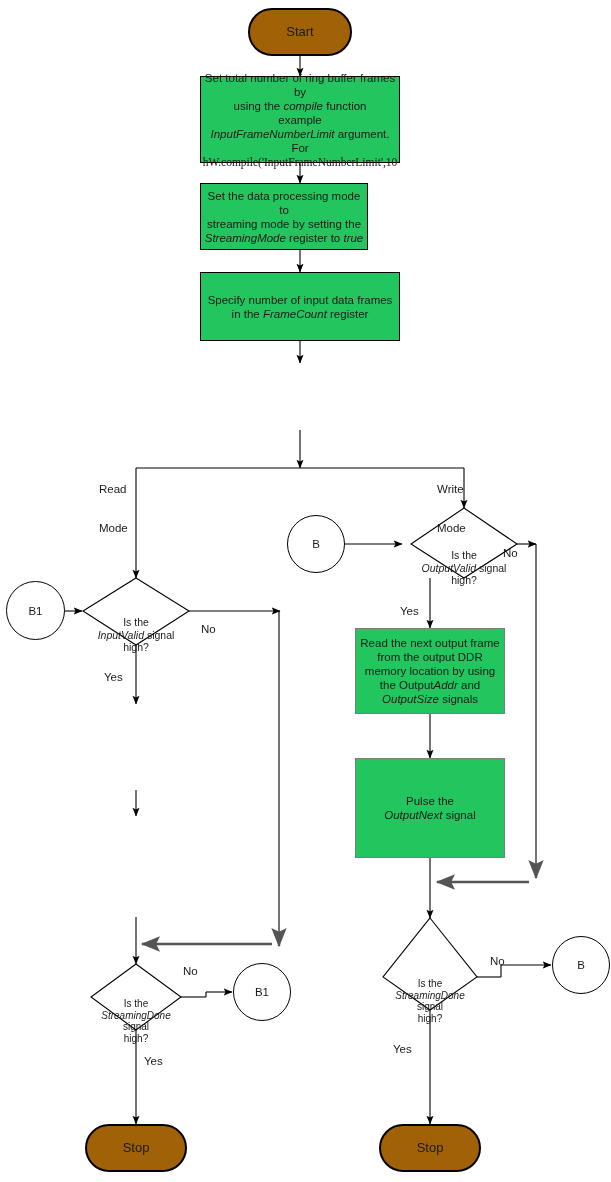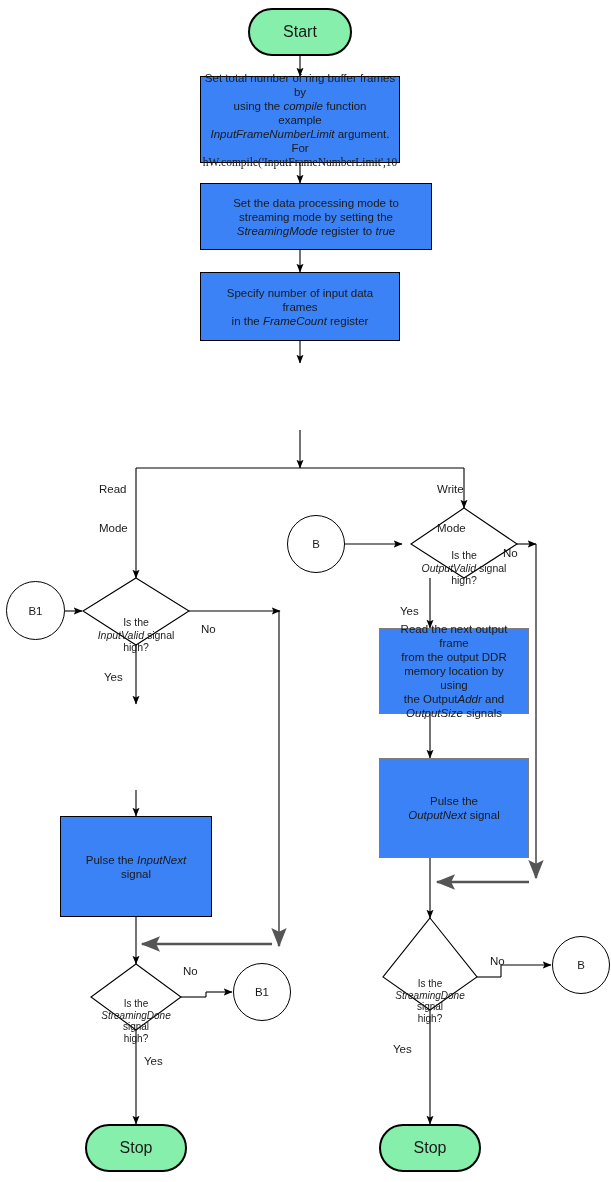--- a/index.html
+++ b/index.html
@@ -29,32 +29,31 @@
     display: flex;
     align-items: center;
     justify-content: center;
     text-align: center;
     color: #1a1a1a;
     font-size: 11.5px;
     line-height: 14px;
   }
   .proc {
     border: 1px solid #000000;
-    background: #3b82f6;
-    padding: 2px 15px;
+    background: #22c55e;
+    padding: 2px 1px;
   }
   .proc.gray {
     border: 1px solid #7d7d7d;
-    margin-left: 24px;
   }
   .term {
     border: 2px solid #000000;
     border-radius: 40px;
-    background: #86efac;
-    font-size: 16px;
+    background: #a16207;
+    font-size: 13px;
     align-items: center;
   }
   .conn {
     border: 1px solid #000000;
     border-radius: 50%;
     background: #ffffff;
     font-size: 11.5px;
   }
   .dec-label {
     position: absolute;
@@ -181,42 +180,37 @@
   <div class="node proc" style="left:200px; top:76px; width:200px; height:87px;">
     <div>
       <div>Set total number of ring buffer frames by</div>
       <div><span>using the </span><em class="it">compile</em><span> function</span></div>
       <div>example</div>
       <div><em class="it">InputFrameNumberLimit</em><span> argument. For</span></div>
       <div class="overflow-txt">hW.compile('InputFrameNumberLimit',10</div>
     </div>
   </div>
 
-  <div class="node proc" style="left:200px; top:183px; width:232px; height:67px;">
+  <div class="node proc" style="left:200px; top:183px; width:168px; height:67px;">
     <div>
       <div>Set the data processing mode to</div>
       <div>streaming mode by setting the</div>
       <div><em class="it">StreamingMode</em><span> register to </span><em class="it">true</em></div>
     </div>
   </div>
 
   <div class="node proc" style="left:200px; top:272px; width:200px; height:69px;">
     <div>
       <div>Specify number of input data frames</div>
       <div><span>in the </span><em class="it">FrameCount</em><span> register</span></div>
     </div>
   </div>
 
 
 
-  <div class="node proc" style="left:60px; top:816px; width:152px; height:101px;">
-    <div>
-      <span>Pulse the </span><em class="it">InputNext</em><span> signal</span>
-    </div>
-  </div>
 
   <div class="node proc gray" style="left:355px; top:628px; width:150px; height:86px;">
     <div>
       <div>Read the next output frame</div>
       <div>from the output DDR</div>
       <div>memory location by using</div>
       <div><span>the Output</span><em class="it">Addr</em><span> and</span></div>
       <div><em class="it">OutputSize</em><span> signals</span></div>
     </div>
   </div>

